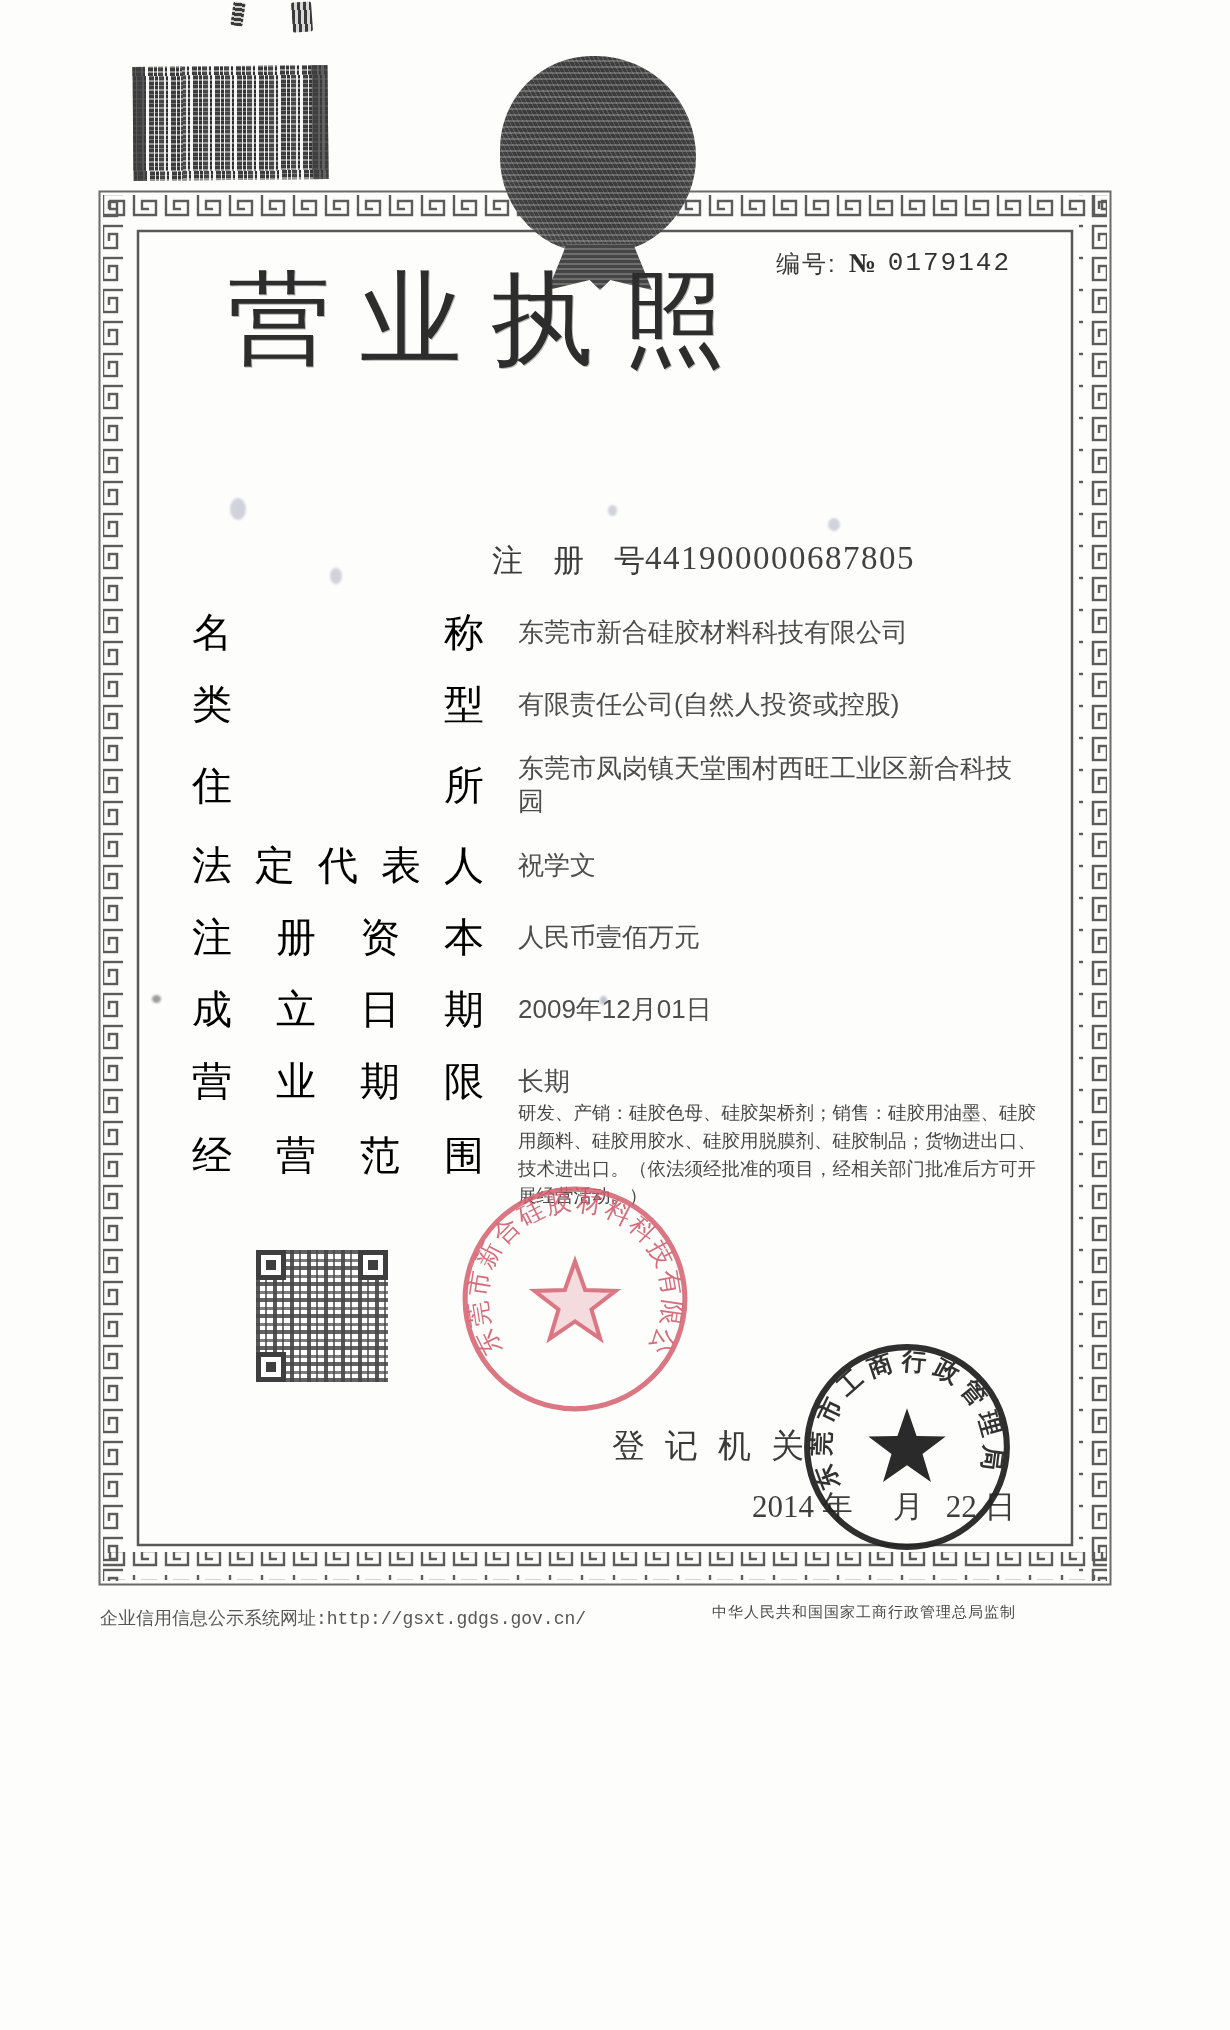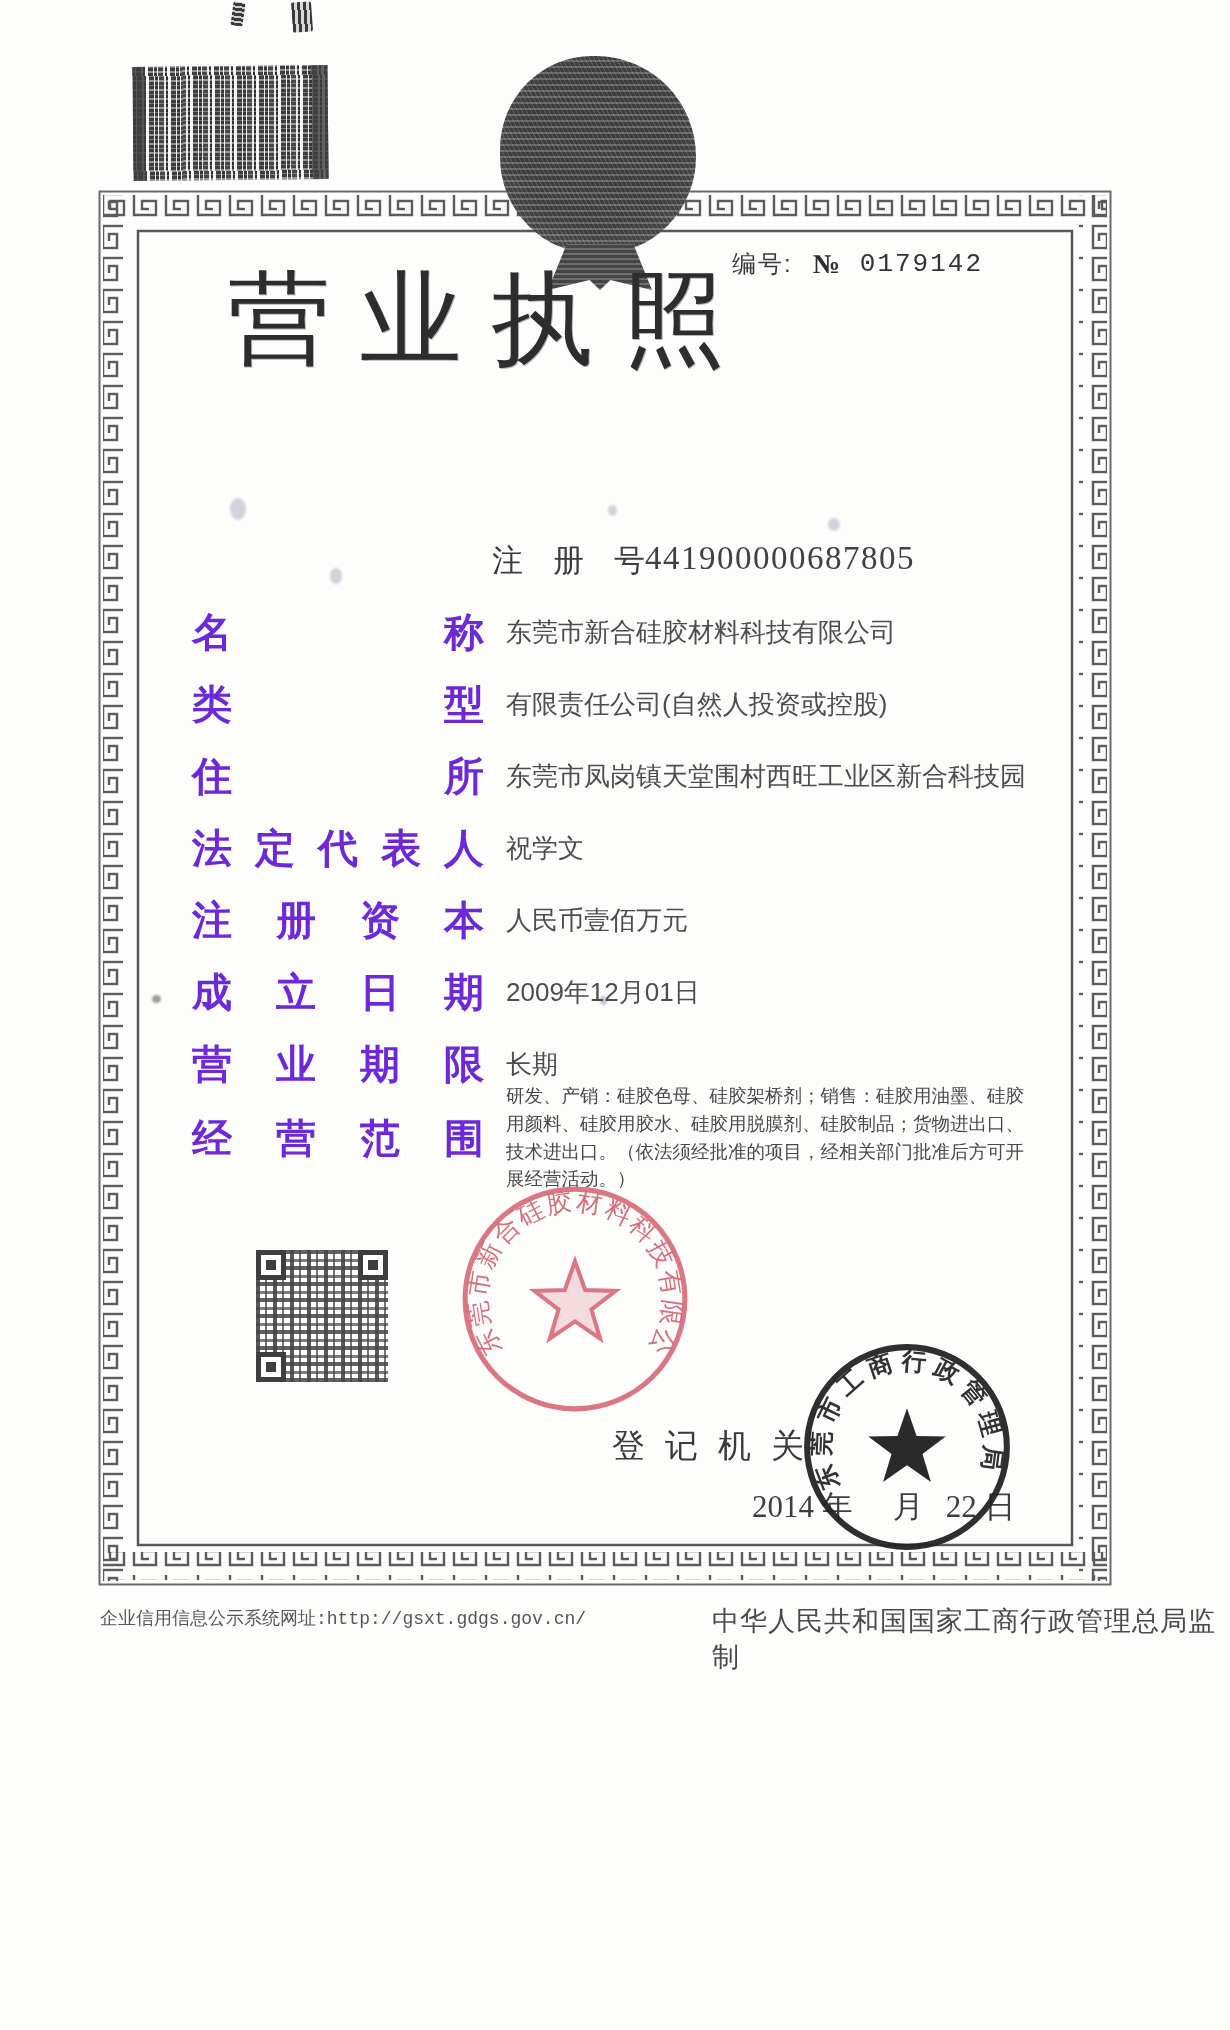--- a/index.html
+++ b/index.html
@@ -36,21 +36,21 @@
   }
   .emblem-base{
     position:absolute;left:548px;top:244px;width:104px;height:46px;
     background:
       repeating-linear-gradient(0deg, rgba(255,255,255,.22) 0 2px, transparent 2px 5px),
       #454545;
     clip-path:polygon(18% 0,82% 0,100% 100%,60% 78%,50% 100%,40% 78%,0 100%);
   }
 
   
-  .serial{position:absolute;left:732px;top:248px;display:flex;align-items:center;gap:20px;}
+  .serial{position:absolute;left:776px;top:248px;display:flex;align-items:flex-start;gap:12px;}
   .serial .lbl{font-size:24px;color:#3a3a3a;letter-spacing:2px;}
   .serial .nosym{font-family:"Liberation Serif",serif;font-weight:bold;font-size:27px;color:#2e2e2e;}
   .serial .num{font-family:"Liberation Mono",monospace;font-size:26px;color:#333;letter-spacing:2px;}
 
   
   .title{
     position:absolute;left:228px;top:256px;width:497px;
     font-size:102px;font-weight:normal;color:#2d2d2d;
     text-align:justify;text-align-last:justify;white-space:nowrap;
     text-shadow:1px 1px 0 rgba(45,45,45,.35);
@@ -59,22 +59,22 @@
 
   
   .regno{position:absolute;left:492px;top:540px;display:flex;align-items:flex-start;}
   .regno .lbl{width:153px;font-size:31px;color:#3c3c3c;text-align:justify;text-align-last:justify;}
   .regno .val{font-family:"Liberation Serif",serif;font-size:33px;color:#414141;letter-spacing:1.5px;}
 
   
   .fields{position:absolute;left:192px;top:608px;width:845px;}
   .frow{display:flex;align-items:center;margin-bottom:24px;}
   .frow .flabel{
-    flex:0 0 292px;margin-right:22px;
-    font-size:40px;line-height:48px;color:#6d28d9;font-weight:700;
+    flex:0 0 292px;margin-right:34px;
+    font-size:40px;line-height:48px;color:#000000;font-weight:400;
     text-align:justify;text-align-last:justify;
   }
   .frow .fvalue{font-size:26px;color:#4d4d4d;line-height:1.25;}
   .frow.scope{margin-top:-30px;}
   .frow.scope .fvalue{width:528px;font-size:18.5px;line-height:1.5;color:#484848;}
 
   
   .qr{
     position:absolute;left:256px;top:1250px;width:132px;height:132px;
     background:
@@ -103,21 +103,21 @@
     text-align:justify;text-align-last:justify;
   }
   .dateline{position:absolute;left:752px;top:1486px;display:flex;align-items:baseline;}
   .dateline span{font-size:31px;color:#3e3e3e;}
   .dateline .d-year{font-family:"Liberation Serif",serif;}
   .dateline .d-month{margin-left:40px;}
   .dateline .d-day{margin-left:22px;font-family:"Liberation Serif",serif;}
 
   
   .footer-left{position:absolute;left:100px;top:1606px;font-family:"Liberation Mono",monospace;font-size:18px;color:#565656;}
-  .footer-right{position:absolute;left:712px;top:1603px;font-size:27px;color:#4a4a4a;letter-spacing:1px;}
+  .footer-right{position:absolute;left:712px;top:1603px;font-size:15px;color:#4a4a4a;letter-spacing:1px;}
 
   
   .artifact{position:absolute;background:#3f3f3f;border-radius:2px;}
   .a1{left:232px;top:2px;width:12px;height:24px;transform:rotate(8deg);
       background:repeating-linear-gradient(0deg,#3a3a3a 0 3px,#cfcfcf 3px 5px);}
   .a2{left:292px;top:2px;width:20px;height:30px;transform:rotate(-4deg);
       background:repeating-linear-gradient(90deg,#3a3a3a 0 3px,#d8d8d8 3px 6px);}
   .smudge{position:absolute;border-radius:50%;filter:blur(1px);background:rgba(96,104,138,.28);}
   .s1{left:230px;top:498px;width:16px;height:22px;}
   .s2{left:330px;top:568px;width:12px;height:16px;}

